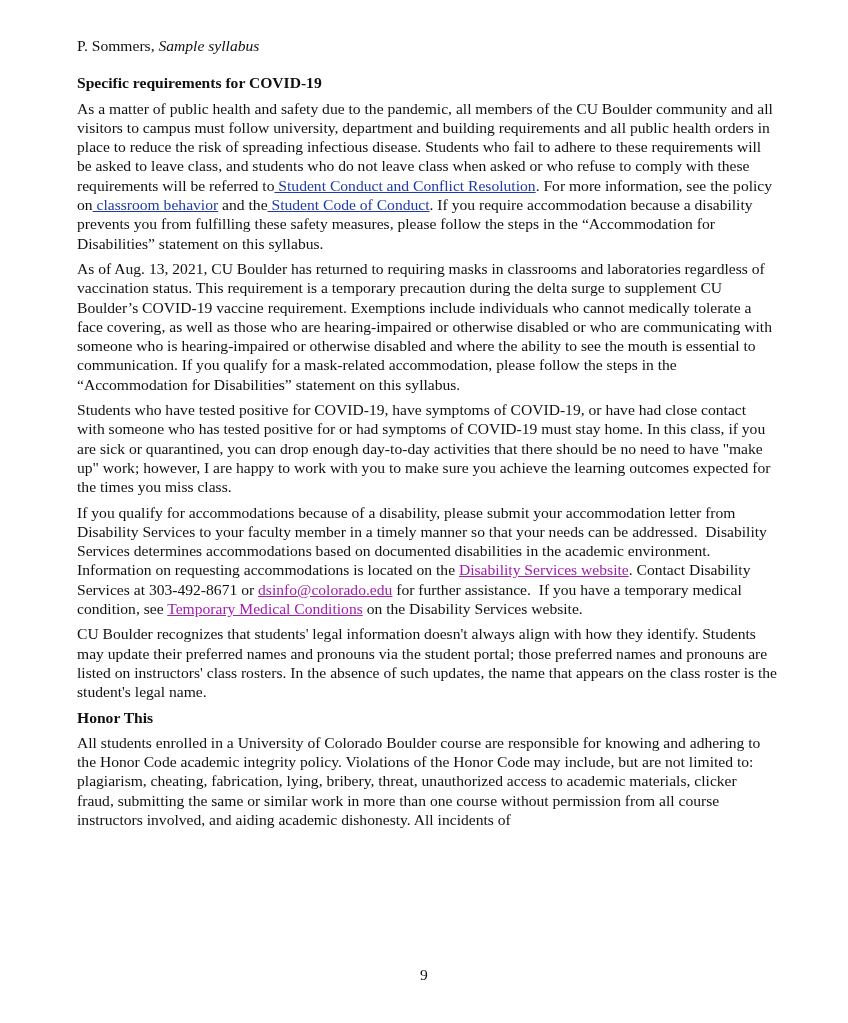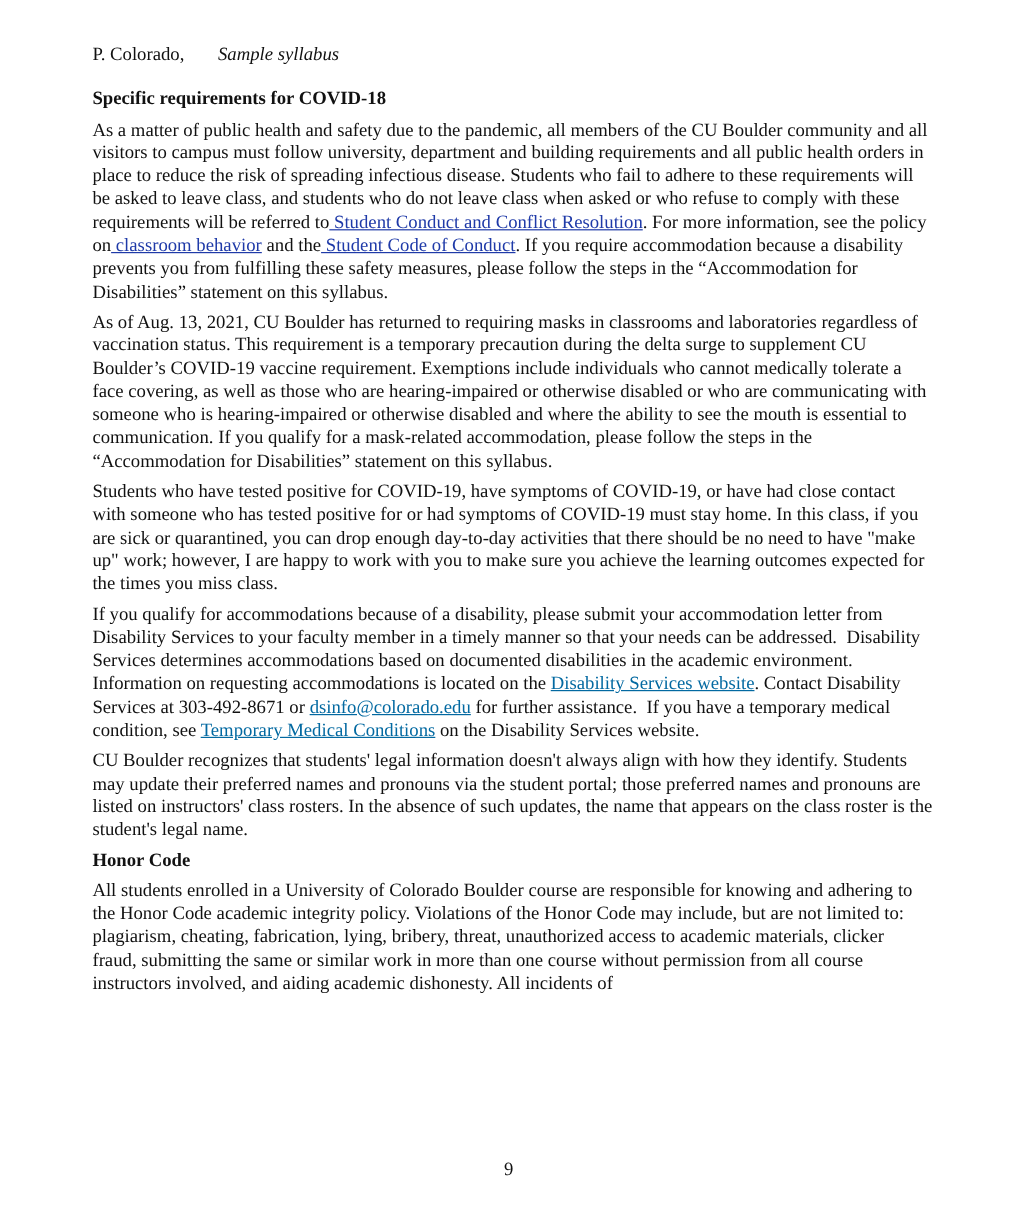--- a/index.html
+++ b/index.html
@@ -1,49 +1,49 @@
 <!DOCTYPE html>
 <html><head>
   <meta charset="utf-8">
   <style>
     html, body { margin: 0; padding: 0; background: #ffffff; }
     body { width: 848px; height: 1023px; position: relative; overflow: hidden;
       font-family: "Liberation Serif", "DejaVu Serif", serif; color: #111; }
     .page { position: absolute; left: 77px; top: 36px; width: 700px; font-size: 15.6px; line-height: 19.3px; }
     .running-header { margin: 0 0 18px 0; }
-    .running-header em { font-style: italic; margin-left: 24px; }
+    .running-header em { font-style: italic; }
     h2 { font-size: 15.6px; font-weight: bold; margin: 0 0 6px 0; line-height: 19.3px; }
     p { margin: 0 0 6px 0; }
     a.blue { color: #1f3aa8; text-decoration: underline; }
-    a.plain { color: #0369a1; text-decoration: underline; }
+    a.plain { color: #a21caf; text-decoration: underline; }
     .page-number { position: absolute; top: 966px; left: 0; width: 848px; text-align: center; font-size: 15.6px; }
   </style>
 </head>
 <body>
 
 <div class="page">
   <div class="running-header">
-    <span>P. Colorado,</span>
+    <span>P. Sommers,</span>
     <em>Sample syllabus</em>
   </div>
 
   <section>
-    <h2>Specific requirements for COVID-18</h2>
+    <h2>Specific requirements for COVID-19</h2>
     <p><span>As a matter of public health and safety due to the pandemic, all members of the CU Boulder community and all visitors to campus must follow university, department and building requirements and all public health orders in place to reduce the risk of spreading infectious disease. Students who fail to adhere to these requirements will be asked to leave class, and students who do not leave class when asked or who refuse to comply with these requirements will be referred to</span><a class="blue" href="#"> Student Conduct and Conflict Resolution</a><span>. For more information, see the policy on</span><a class="blue" href="#"> classroom behavior</a><span> and the</span><a class="blue" href="#"> Student Code of Conduct</a><span>. If you require accommodation because a disability prevents you from fulfilling these safety measures, please follow the steps in the “Accommodation for Disabilities” statement on this syllabus.</span></p>
     <p>As of Aug. 13, 2021, CU Boulder has returned to requiring masks in classrooms and laboratories regardless of vaccination status. This requirement is a temporary precaution during the delta surge to supplement CU Boulder’s COVID-19 vaccine requirement. Exemptions include individuals who cannot medically tolerate a face covering, as well as those who are hearing-impaired or otherwise disabled or who are communicating with someone who is hearing-impaired or otherwise disabled and where the ability to see the mouth is essential to communication. If you qualify for a mask-related accommodation, please follow the steps in the “Accommodation for Disabilities” statement on this syllabus.</p>
     <p>Students who have tested positive for COVID-19, have symptoms of COVID-19, or have had close contact with someone who has tested positive for or had symptoms of COVID-19 must stay home. In this class, if you are sick or quarantined, you can drop enough day-to-day activities that there should be no need to have "make up" work; however, I are happy to work with you to make sure you achieve the learning outcomes expected for the times you miss class.</p>
   </section>
 
   <section>
     <p><span>If you qualify for accommodations because of a disability, please submit your accommodation letter from Disability Services to your faculty member in a timely manner so that your needs can be addressed.&nbsp; Disability Services determines accommodations based on documented disabilities in the academic environment.&nbsp; Information on requesting accommodations is located on the </span><a class="plain" href="#">Disability Services website</a><span>. Contact Disability Services at 303-492-8671 or </span><a class="plain" href="#">dsinfo@colorado.edu</a><span> for further assistance.&nbsp; If you have a temporary medical condition, see </span><a class="plain" href="#">Temporary Medical Conditions</a><span> on the Disability Services website.</span></p>
   </section>
 
   <section>
     <p>CU Boulder recognizes that students' legal information doesn't always align with how they identify. Students may update their preferred names and pronouns via the student portal; those preferred names and pronouns are listed on instructors' class rosters. In the absence of such updates, the name that appears on the class roster is the student's legal name.</p>
   </section>
 
   <section>
-    <h2>Honor Code</h2>
+    <h2>Honor This</h2>
     <p>All students enrolled in a University of Colorado Boulder course are responsible for knowing and adhering to the Honor Code academic integrity policy. Violations of the Honor Code may include, but are not limited to: plagiarism, cheating, fabrication, lying, bribery, threat, unauthorized access to academic materials, clicker fraud, submitting the same or similar work in more than one course without permission from all course instructors involved, and aiding academic dishonesty. All incidents of</p>
   </section>
 </div>
 
 <div class="page-number">9</div>
 
 </body></html>

